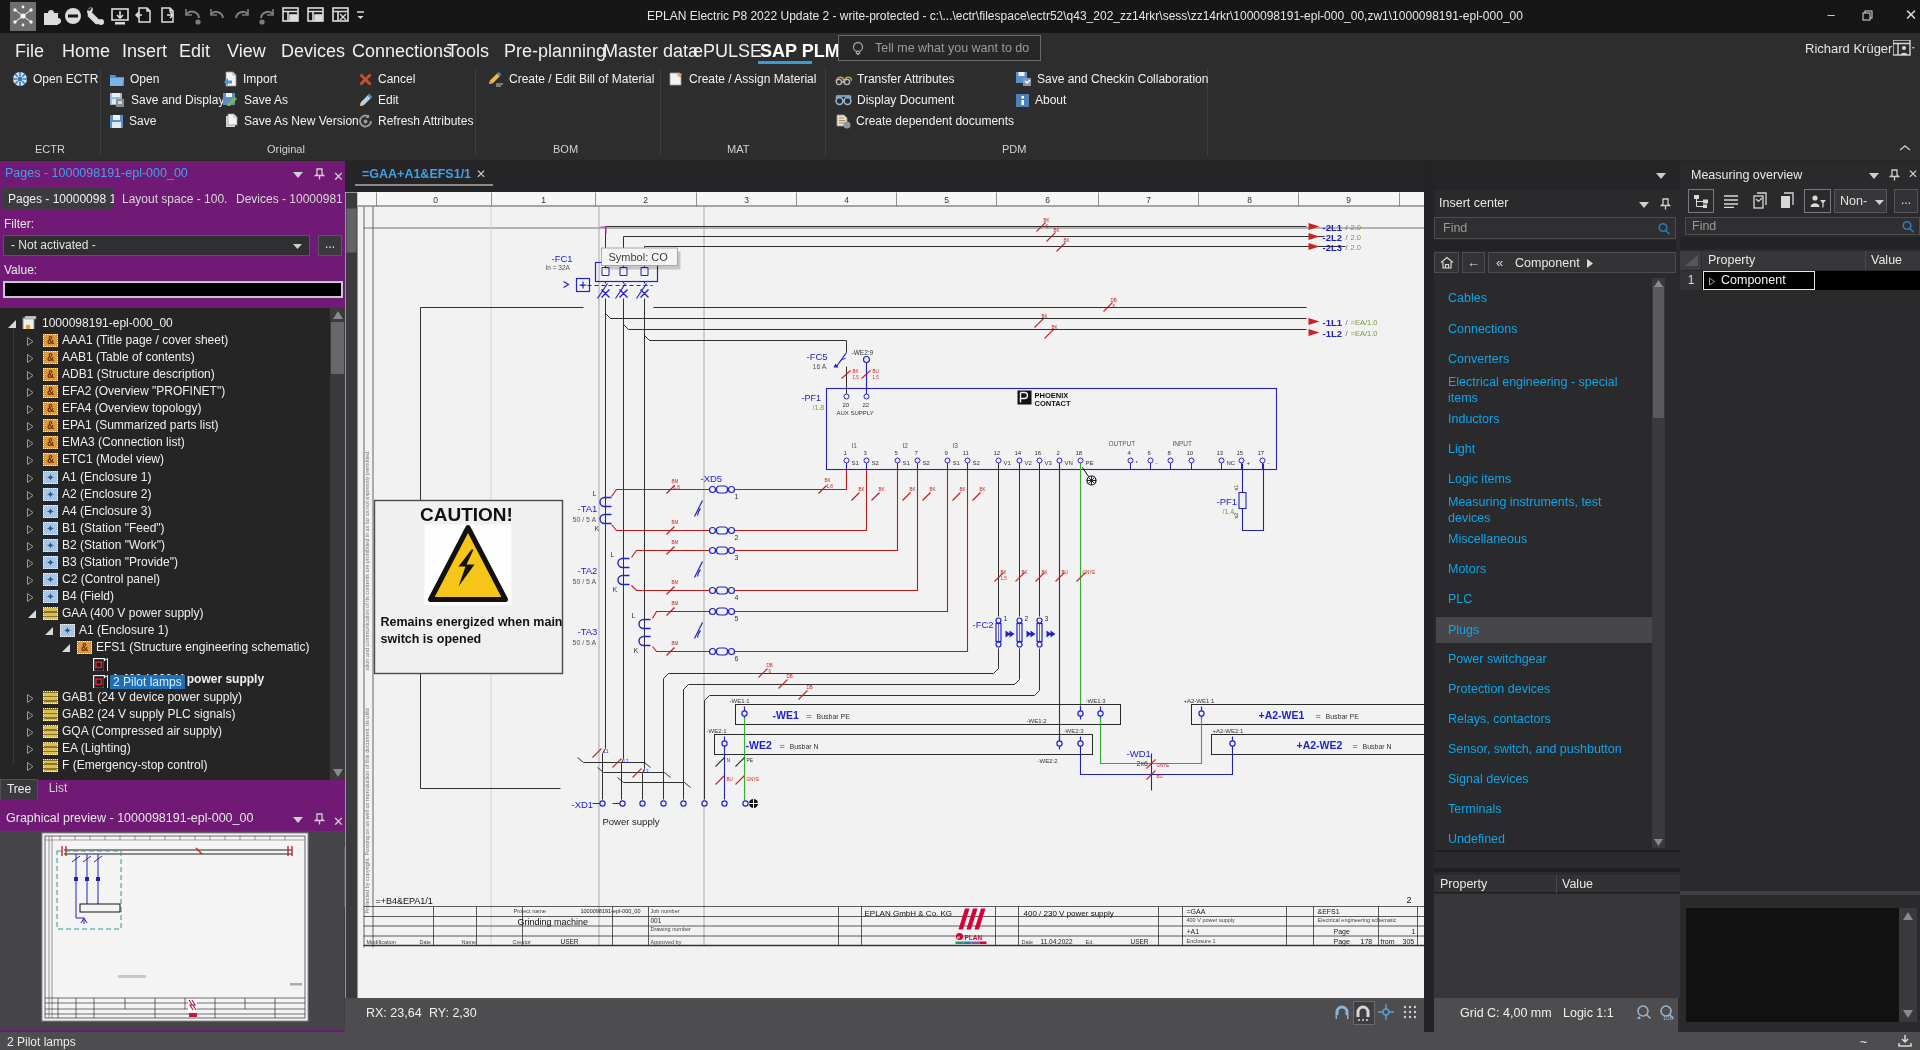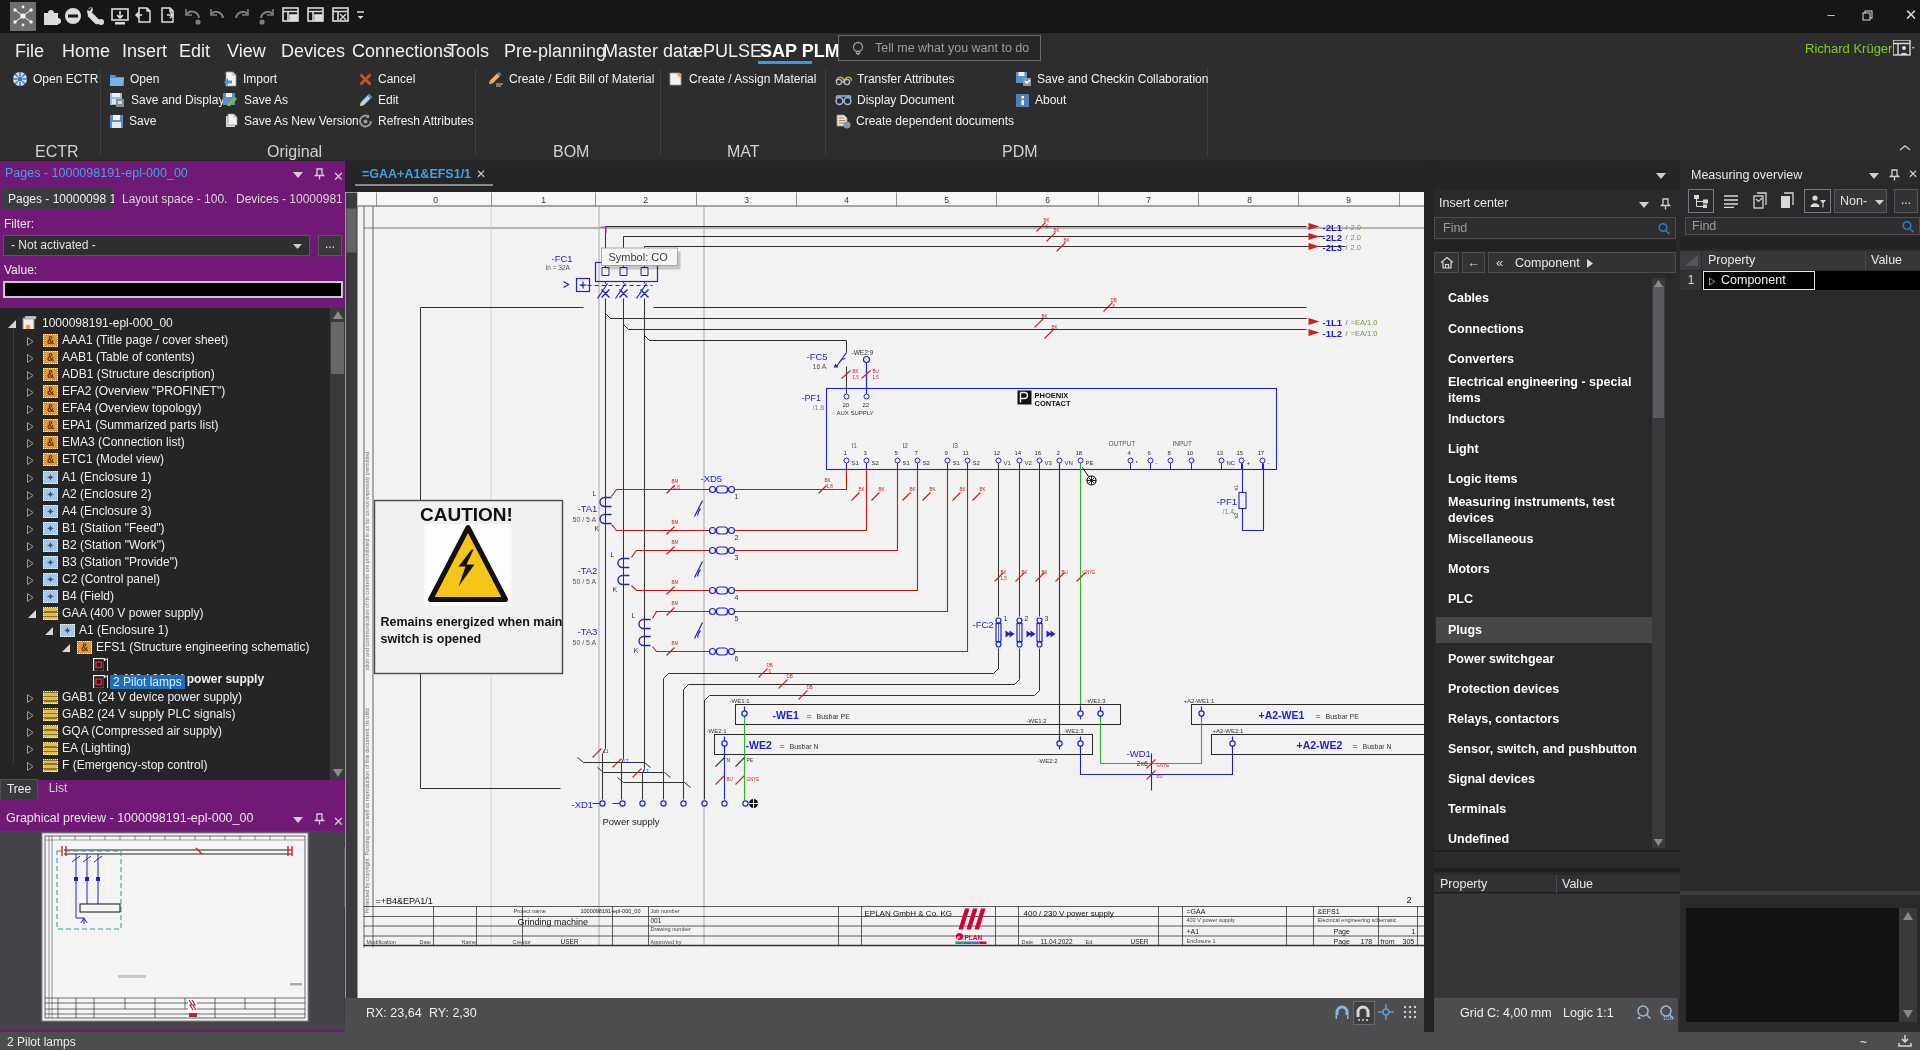--- a/index.html
+++ b/index.html
@@ -10,26 +10,26 @@
 
 
 #titlebar { position:absolute; left:0; top:0; width:1920px; height:33px; background:#161616; }
 #title-text { position:absolute; left:250px; right:0; top:9px; text-align:center; font-size:12px; color:#e6e6e6; }
 .winbtn { position:absolute; top:0; width:44px; height:30px; color:#dcdcdc; font-size:13px; text-align:center; line-height:30px; }
 
 
 #menubar { position:absolute; left:0; top:33px; width:1920px; height:32px; background:#2d2d2d; }
 .menu-item { position:absolute; top:8px; font-size:18px; color:#f0f0f0; }
 #searchbox { position:absolute; left:838px; top:2px; width:203px; height:26px; background:#272727; border:1px solid #6a6a6a; color:#9b9b9b; font-size:12.5px; line-height:25px; padding-left:36px; }
-#user { position:absolute; top:8px; left:1805px; font-size:13px; color:#84cc16; }
+#user { position:absolute; top:8px; left:1805px; font-size:13px; color:#e5e5e5; }
 
 
 #ribbon { position:absolute; left:0; top:65px; width:1920px; height:96px; background:#2d2d2d; border-bottom:1px solid #262626; }
 .rsep { position:absolute; top:3px; width:1px; height:88px; background:#3e3e3e; }
-.rgl { position:absolute; top:78px; font-size:16px; color:#d2d2d2; }
+.rgl { position:absolute; top:78px; font-size:11px; color:#d2d2d2; }
 .rbtn { position:absolute; height:20px; display:flex; align-items:center; font-size:12px; color:#f2f2f2; white-space:nowrap; }
 .rbtn svg { margin-right:5px; }
 .row1 { top:4px; } .row2 { top:25px; } .row3 { top:46px; }
 .ghost { color:#9a9a9a; }
 
 
 #leftcol { position:absolute; left:0; top:161px; width:345px; height:871px; background:#701a75; }
 #pages-hdr { position:absolute; left:0; top:3px; width:345px; height:22px; }
 .pin-icons { position:absolute; top:5px; color:#cfcfcf; font-size:12px; }
 .ltab { position:absolute; top:27px; height:22px; font-size:12px; color:#d8d8d8; padding:4px 0 0 6px; white-space:nowrap; overflow:hidden; }
@@ -52,21 +52,21 @@
 
 #bottombar { position:absolute; left:0; top:1032px; width:1920px; height:18px; background:#4d4d50; color:#ececec; font-size:12px; }
 #cstatus { position:absolute; left:345px; top:998px; width:1333px; height:34px; background:#4d4d50; color:#f0f0f0; font-size:12.5px; }
 
 
 #tabbar { position:absolute; left:345px; top:161px; width:1335px; height:31px; background:#252527; }
 #canvas { position:absolute; left:345px; top:192px; width:1087px; height:806px; background:#f2f2f2; }
 
 
 #insertcol { position:absolute; left:1434px; top:190px; width:246px; height:808px; background:#2a2a2c; }
-.ic-item { position:absolute; left:14px; font-size:12.5px; color:#ffffff;font-weight:bold; }
+.ic-item { position:absolute; left:14px; font-size:12.5px; color:#0ea5e9; }
 
 
 #propcol { position:absolute; left:1680px; top:161px; width:240px; height:871px; background:#2a2a2c; }
 </style>
 </head>
 <body>
 <div id="app">
   <div id="titlebar">
     <svg class="abs" style="left:6px;top:2px" width="360" height="29" viewBox="0 0 360 29">
       <rect x="4" y="0" width="26" height="29" fill="#6e6e6e"></rect>
@@ -113,20 +113,21 @@
         <rect x="302" y="6" width="15" height="13"></rect>
           <path d="M302 9.5h15M307 9.5v9.5"></path>
           <rect x="309" y="13" width="7" height="5.5" fill="#dcdcdc"></rect>
         <rect x="327" y="6" width="15" height="13"></rect>
           <path d="M327 9.5h15M332 9.5v9.5"></path>
           <path d="M334 12l6 6M340 12l-6 6" stroke-width="1.4"></path>
         <path d="M351 10h7M354.5 13l0 .01" stroke-width="1.4"></path>
           <path d="M351.5 14l3 3 3-3" fill="#dcdcdc" stroke="none"></path>
       </g>
     </svg>
+    <div id="title-text">EPLAN Electric P8 2022 Update 2 - write-protected - c:\...\ectr\filespace\ectr52\q43_202_zz14rkr\sess\zz14rkr\1000098191-epl-000_00,zw1\1000098191-epl-000_00</div>
     <div class="winbtn" style="left:1809px">–</div>
     <div class="winbtn" style="left:1845px"><svg width="11" height="11" viewBox="0 0 11 11" style="margin-top:10px">
           <rect x="3" y="1" width="7" height="7" fill="none" stroke="#dcdcdc"></rect>
           <rect x="1" y="3" width="7" height="7" fill="#161616" stroke="#dcdcdc"></rect>
         </svg></div>
     <div class="winbtn" style="left:1889px; font-size:15px">✕</div>
   </div>
   <div id="menubar">
     <div class="menu-item" style="left:15px">File</div>
     <div class="menu-item" style="left:62px">Home</div>

